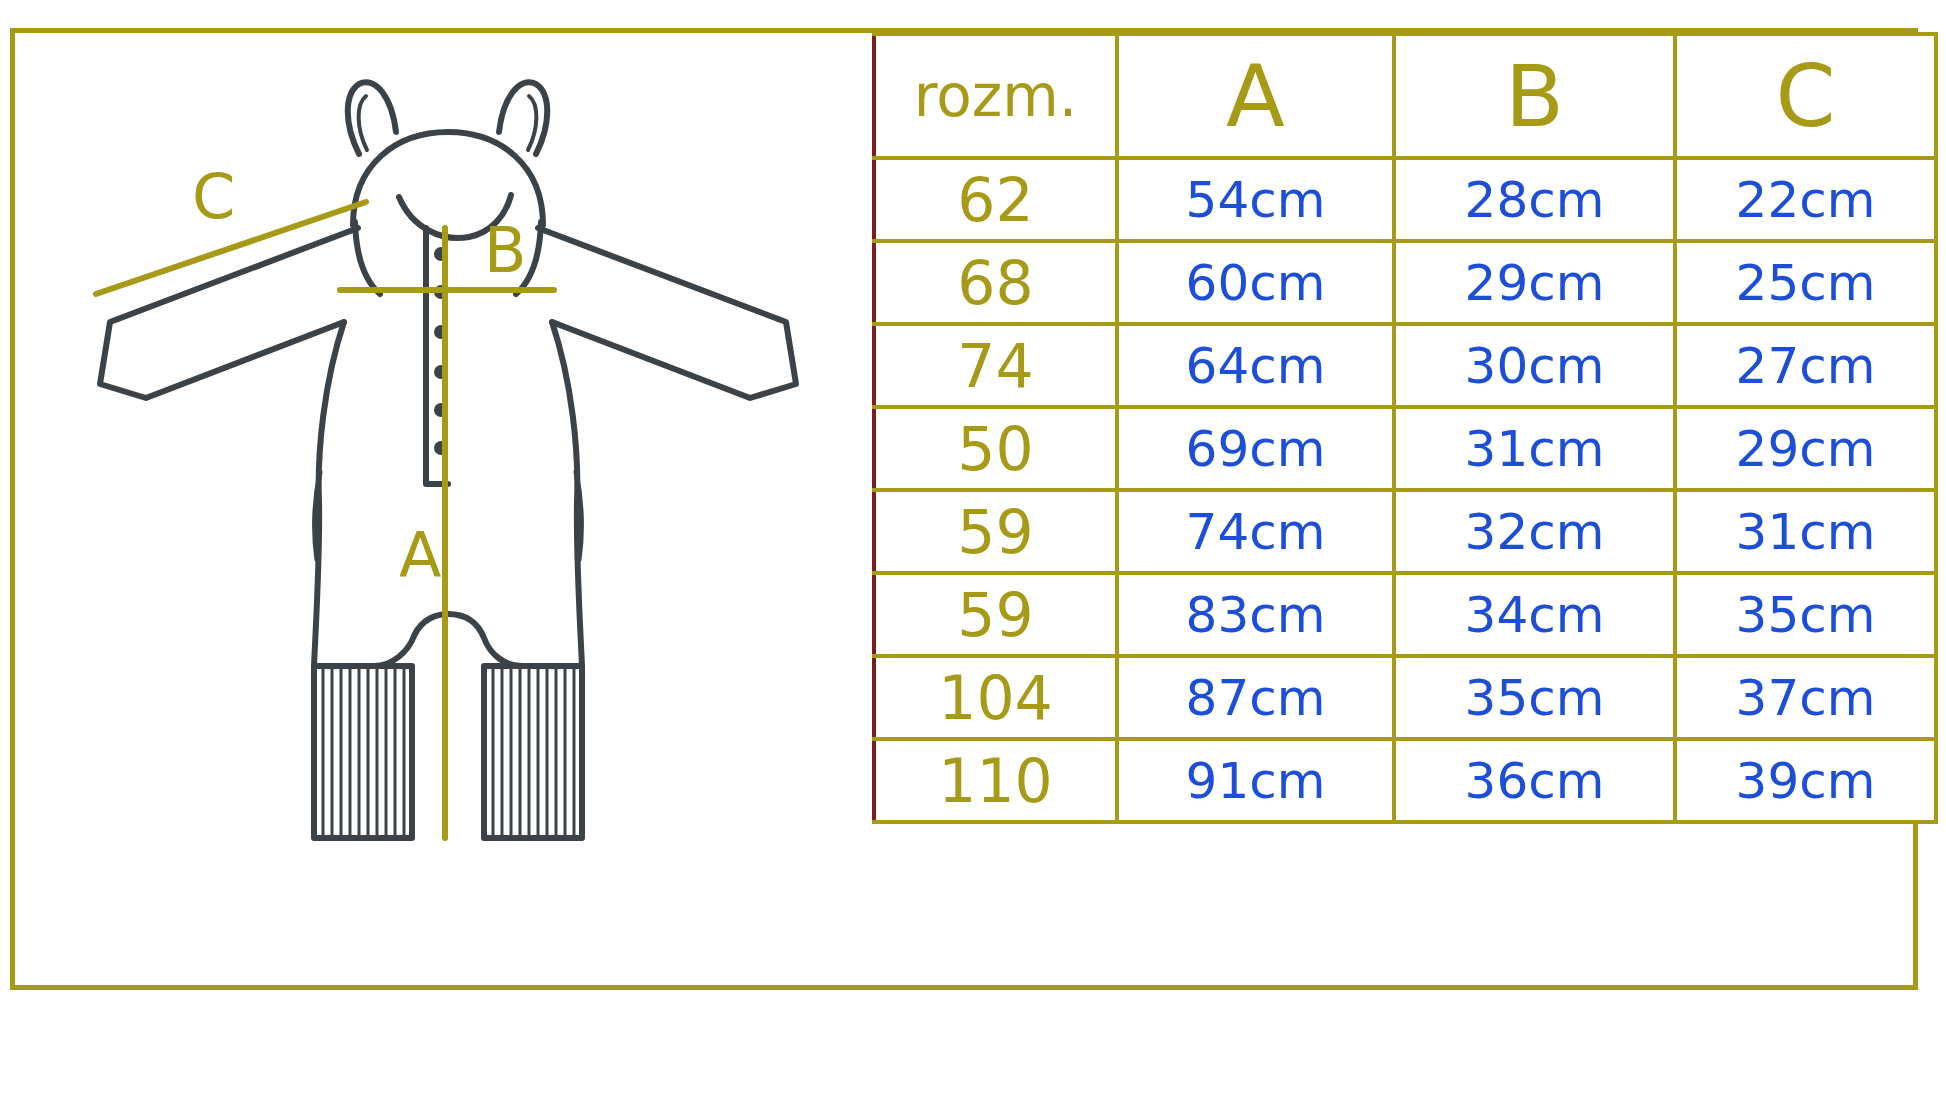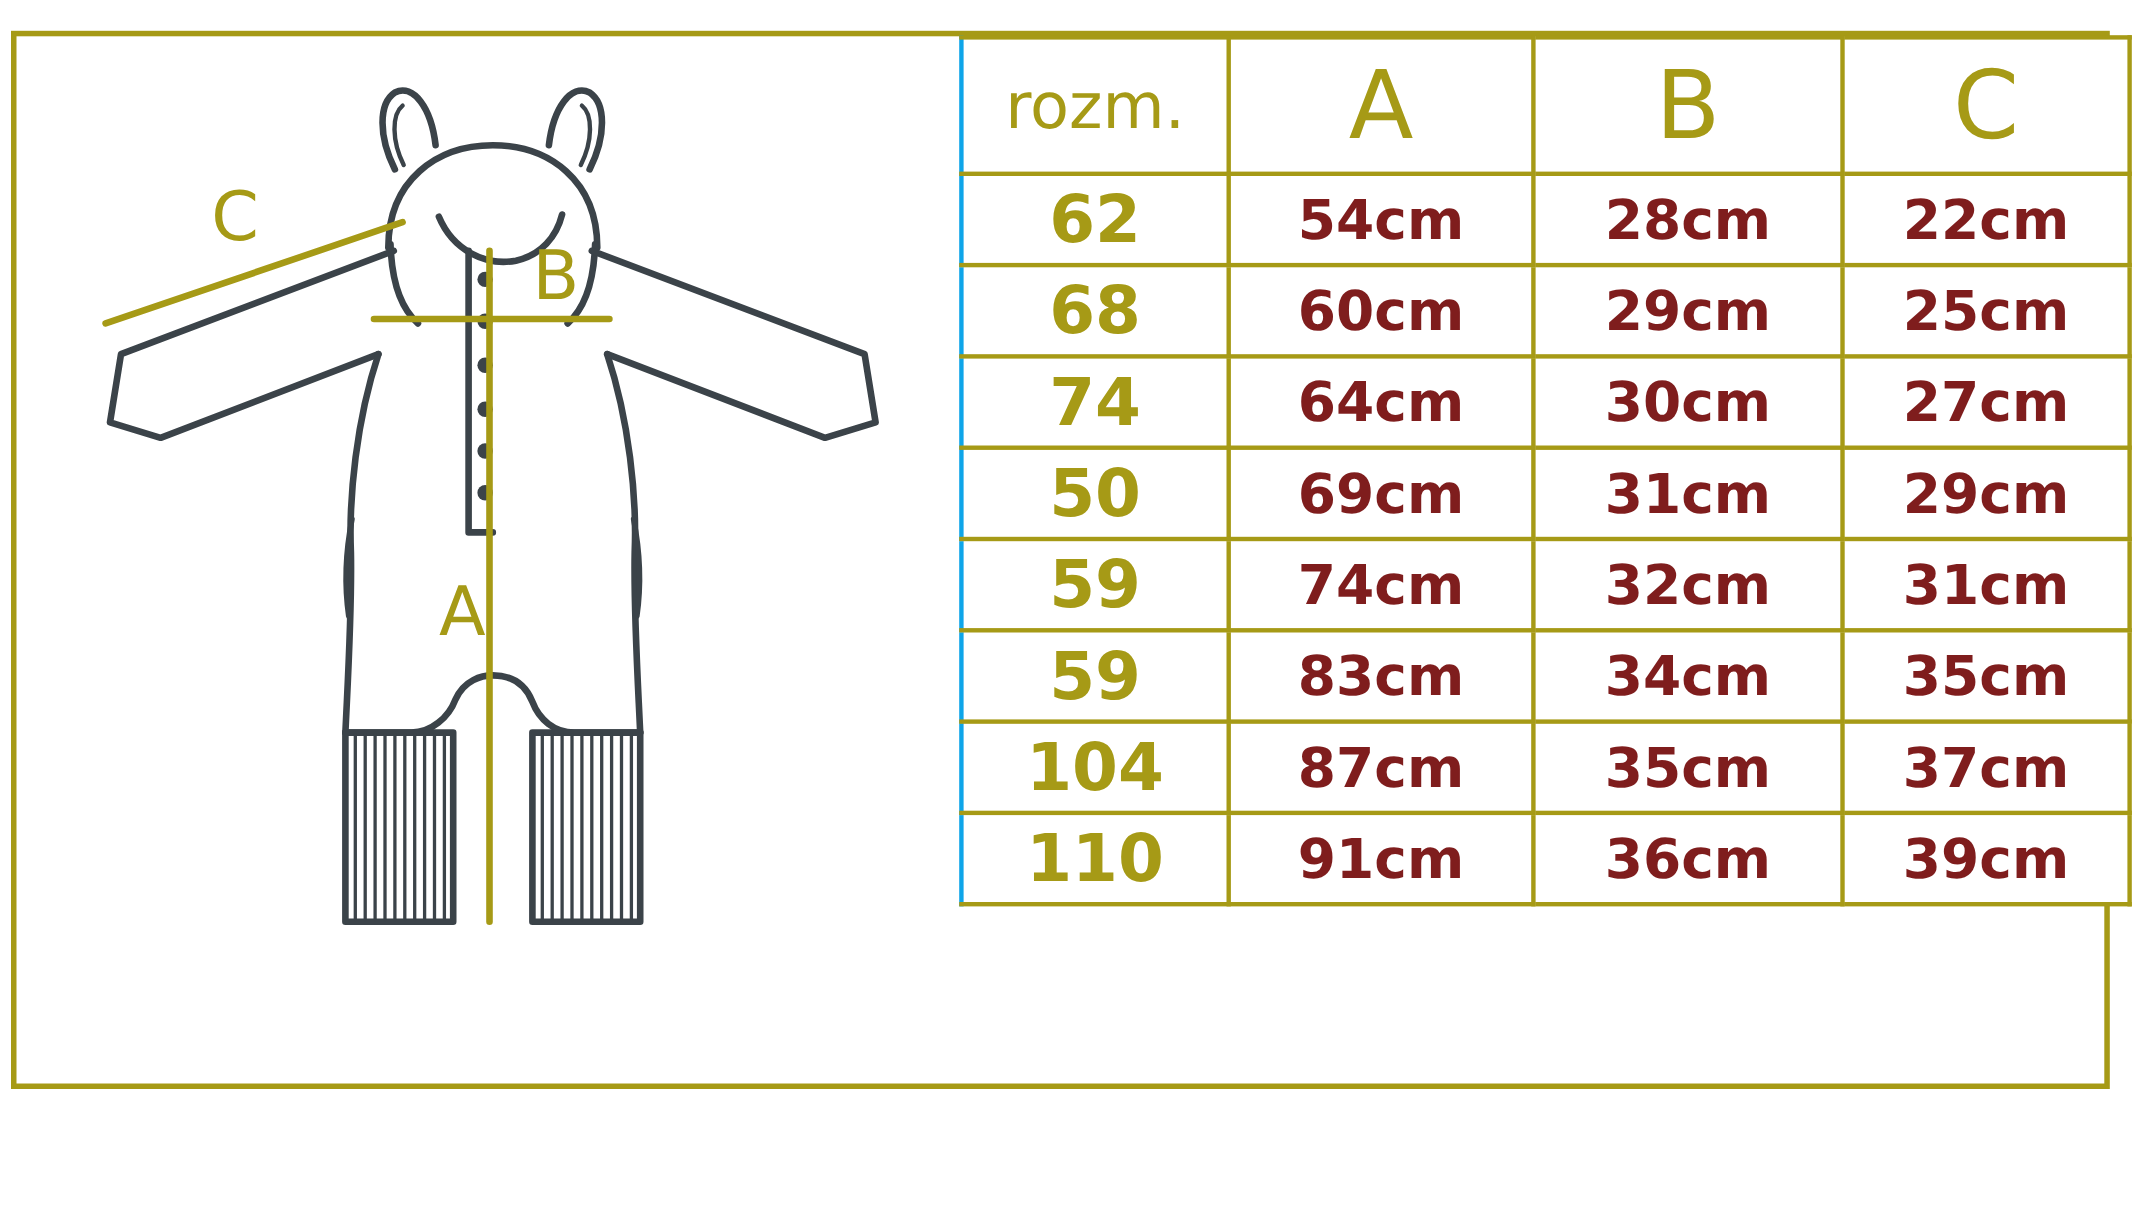--- a/index.html
+++ b/index.html
@@ -52,43 +52,42 @@
   table.sizes col.c-a    { width: 277px; }
   table.sizes col.c-b    { width: 281px; }
   table.sizes col.c-c    { width: 261px; }
 
   table.sizes th, table.sizes td {
     border: 4px solid #a69a16;
     text-align: center;
     vertical-align: middle;
     padding: 0;
     background: #ffffff;
-    font-weight: bold;
   }
   
   table.sizes tr th:first-child,
-  table.sizes tr td:first-child { border-left: 4px solid #0ea5e9; }
+  table.sizes tr td:first-child { border-left: 4px solid #7f1d1d; }
 
   table.sizes thead th {
     height: 120px;
     color: #a69a16;
     font-weight: 400;
     line-height: 1;
   }
   th.head-size { font-size: 58px; letter-spacing: 0px; }
   th.head-letter { font-size: 86px; }
 
   table.sizes tbody tr { height: 83px; }
   td.size-cell {
     color: #a69a16;
     font-size: 60px;
     line-height: 1;
   }
   td.val-cell {
-    color: #7f1d1d;
+    color: #1d4ed8;
     font-size: 50px;
     line-height: 1;
   }
 </style>
 </head>
 <body>
 
 <div id="page">
 
   <div id="frame"></div>

